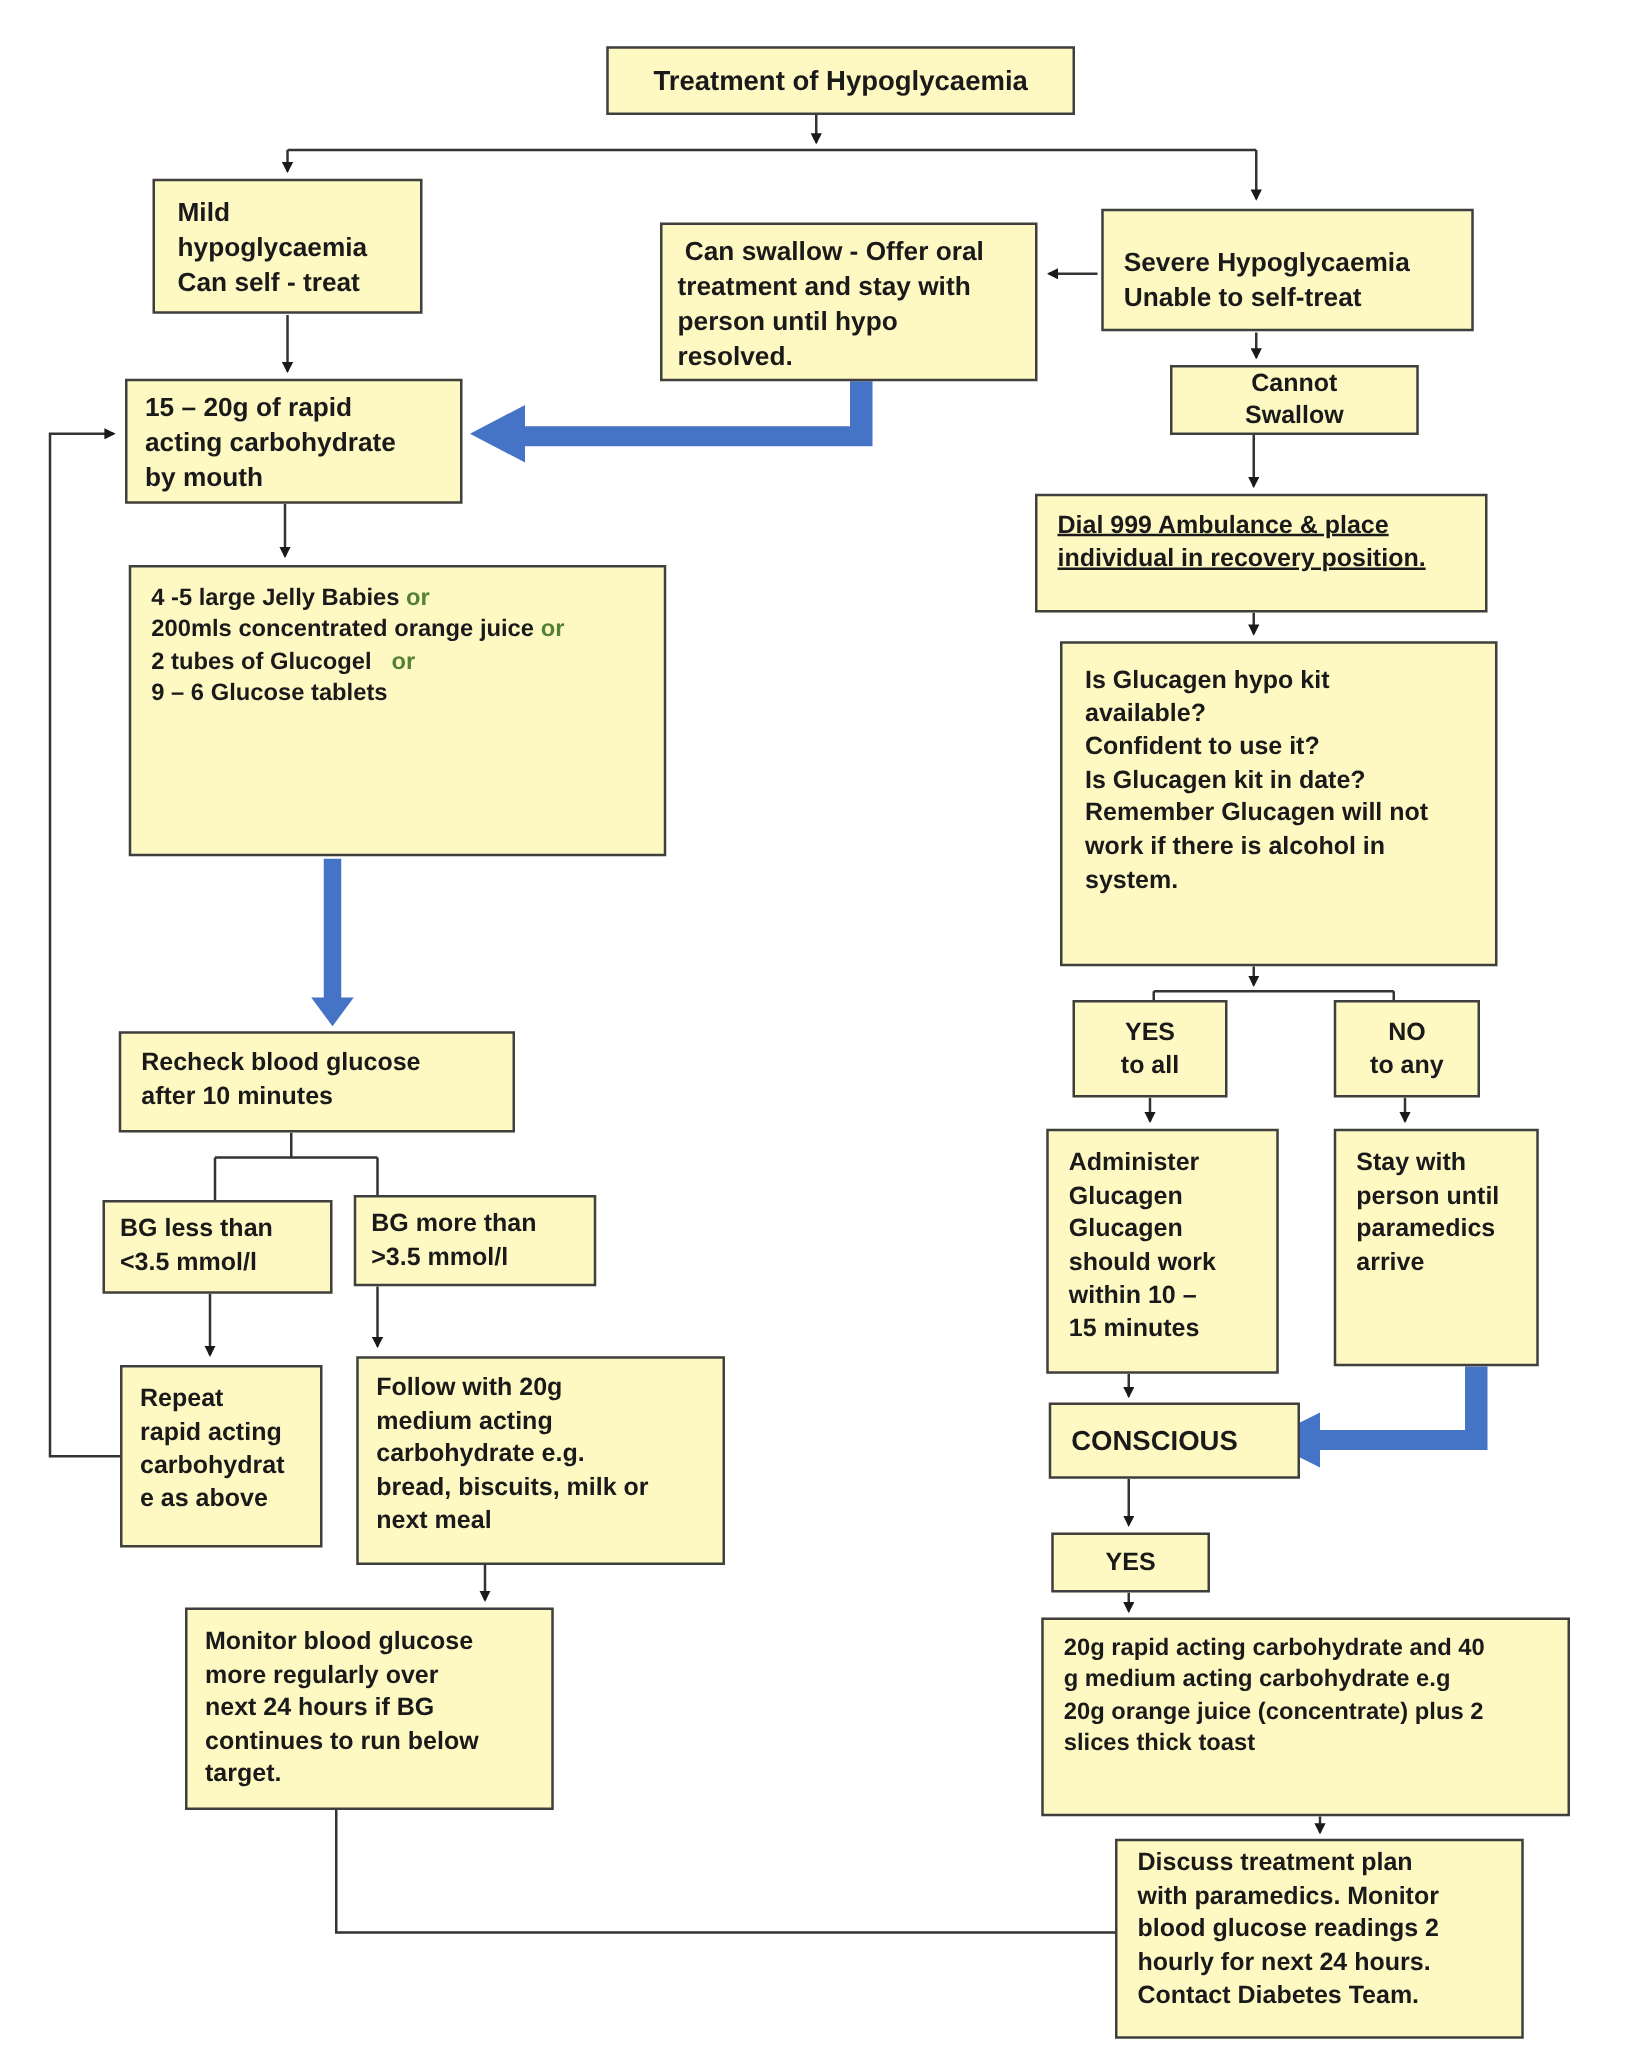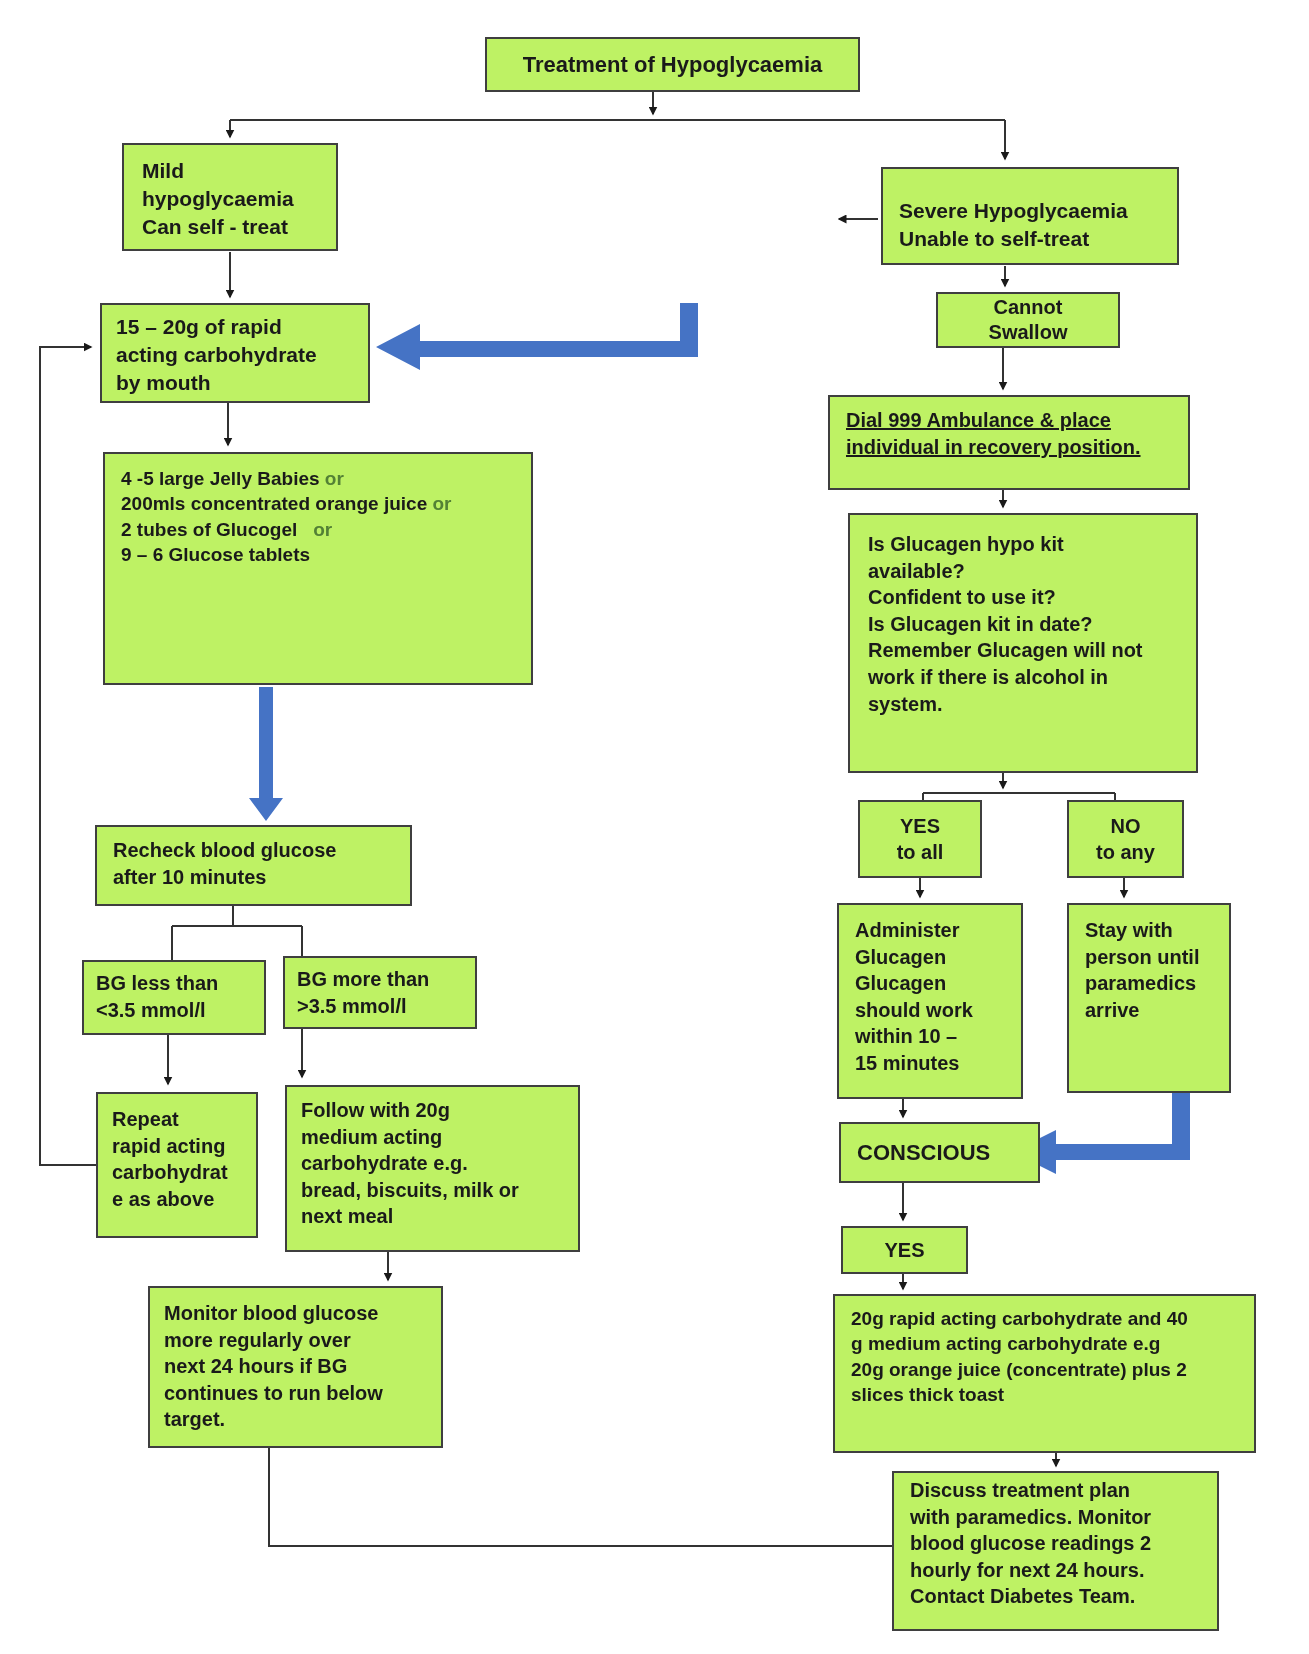--- a/index.html
+++ b/index.html
@@ -6,21 +6,21 @@
   #canvas{
     position:relative;
     width:1309px;height:1654px;
     background:#ffffff;
     font-family:"Liberation Sans",sans-serif;
     color:#1a1a1a;
   }
   .node{
     position:absolute;
     border:2px solid #3f3f3f;
-    background:#bef264;
+    background:#fef9c3;
     box-sizing:border-box;
     font-size:20px;
     font-weight:600;
     line-height:1.33;
     white-space:pre-line;
     color:#1a1a1a;
   }
   .center{display:flex;align-items:center;justify-content:center;text-align:center;}
   .vcenter{display:flex;align-items:center;}
   .or{color:#538135;}
@@ -80,25 +80,29 @@
     <polygon class="blue" points="680,303 698,303 698,357 420,357 420,370 376,347 420,324 420,341 680,341"></polygon>
     <polygon class="blue" points="259,687 273,687 273,798 283,798 266,821 249,798 259,798"></polygon>
     <polygon class="blue" points="1172,1093 1190,1093 1190,1160 1056,1160 1056,1174 1012,1152 1056,1130 1056,1144 1172,1144"></polygon>
   </svg>
 
   <div class="node center" style="left:485px;top:37px;width:375px;height:55px;font-size:22px;"><span>Treatment of Hypoglycaemia</span></div>
 
   <div class="node" style="left:122px;top:143px;width:216px;height:108px;padding:12px 18px;font-size:21px;">Mild hypoglycaemia
 Can self - treat</div>
 
+  <div class="node" style="left:528px;top:178px;width:302px;height:127px;padding:8px 12px;font-size:21px;">&nbsp;Can swallow - Offer oral
+treatment and stay with
+person until hypo
+resolved.</div>
 
   <div class="node" style="left:881px;top:167px;width:298px;height:98px;padding:28px 16px;font-size:21px;">Severe Hypoglycaemia
 Unable to self-treat</div>
 
-  <div class="node center" style="left:936px;top:292px;width:184px;height:56px;line-height:1.25;"><span>Cannot
+  <div class="node center" style="left:936px;top:292px;width:199px;height:56px;line-height:1.25;"><span>Cannot
 Swallow</span></div>
 
   <div class="node" style="left:100px;top:303px;width:270px;height:100px;padding:8px 14px;font-size:21px;">15 – 20g of rapid
 acting carbohydrate
 by mouth</div>
 
   <div class="node" style="left:103px;top:452px;width:430px;height:233px;padding:12px 16px;font-size:19px;white-space:normal;">
       <div>4 -5 large Jelly Babies<span class="or"> or</span></div>
       <div>200mls concentrated orange juice<span class="or"> or</span></div>
       <div>2 tubes of Glucogel&nbsp;&nbsp;<span class="or"> or</span></div>

